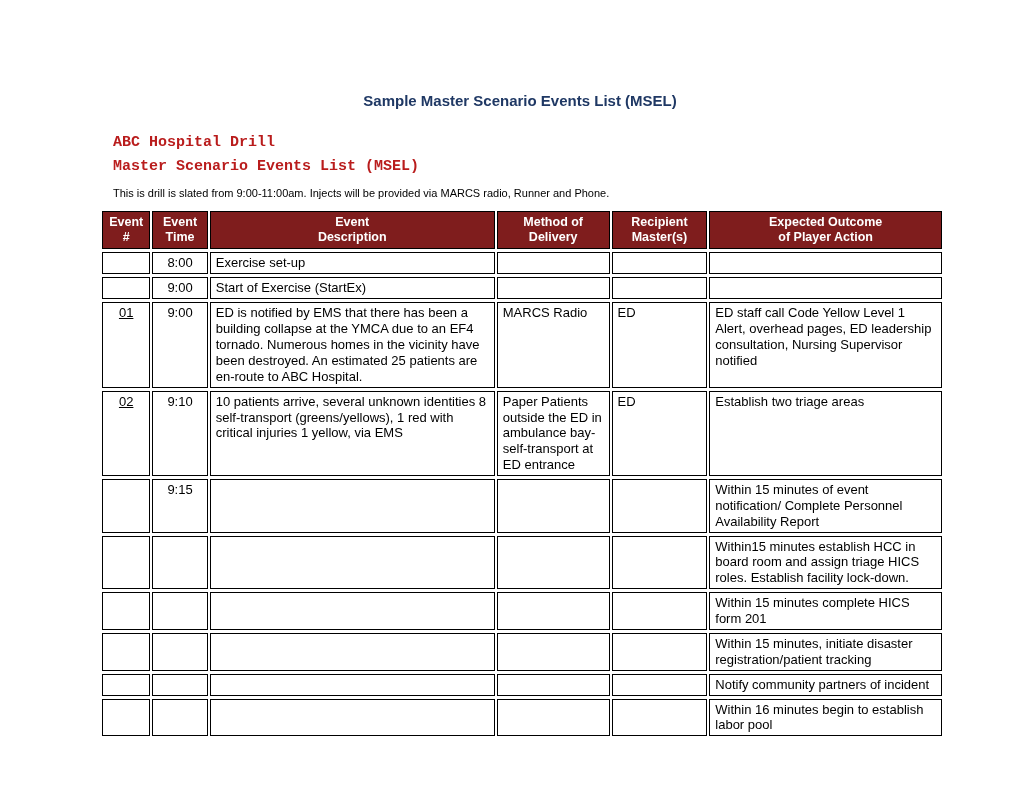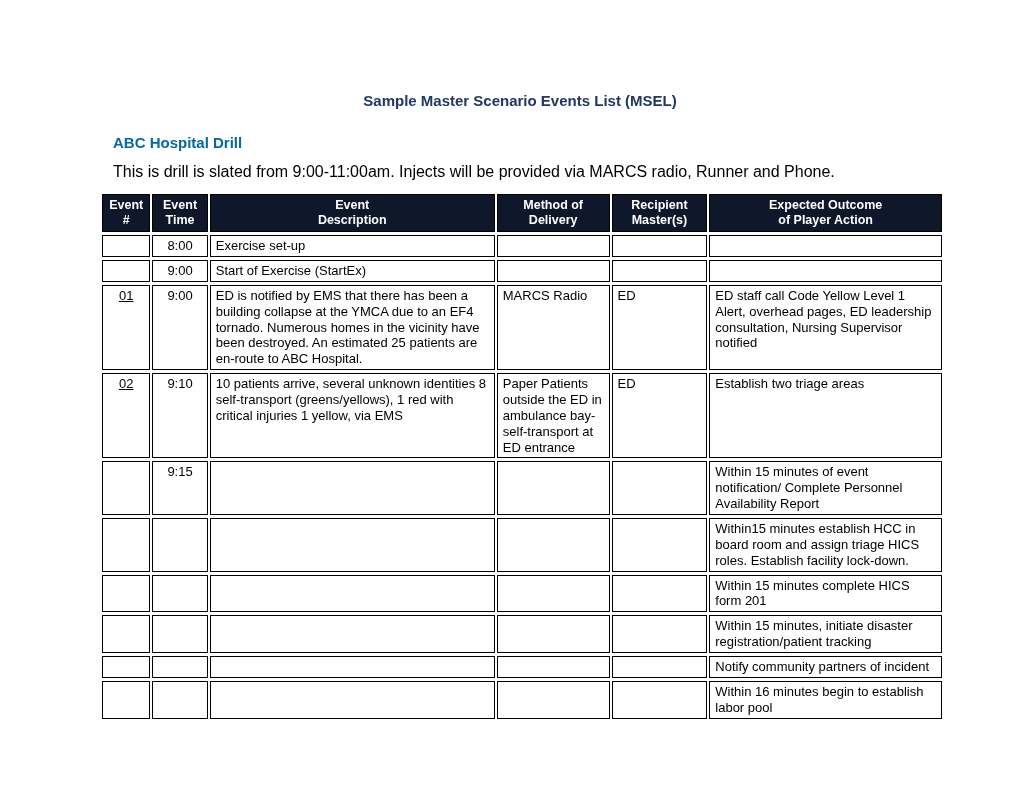--- a/index.html
+++ b/index.html
@@ -18,40 +18,41 @@
     overflow: hidden;
   }
   .doc-title {
     text-align: center;
     color: #1F3864;
     font-size: 15px;
     font-weight: bold;
     margin: 0 0 24px 0;
   }
   .doc-heading {
-    color: #0369a1;
+    color: #b91c1c;
     font-size: 15px;
     font-weight: bold;
     margin: 0 0 4px 13px;
     line-height: 1.35;
+    font-family: Liberation Mono, monospace;
   }
   .doc-intro {
-    font-size: 16px;
+    font-size: 11px;
     margin: 8px 0 8px 13px;
     line-height: 1.35;
   }
   table.msel {
     border-collapse: separate;
     border-spacing: 2px 3px;
     width: 844px;
     table-layout: fixed;
     font-size: 13px;
   }
   table.msel th {
-    background: #0f172a;
+    background: #7f1d1d;
     color: #ffffff;
     font-weight: bold;
     font-size: 12.5px;
     text-align: center;
     vertical-align: middle;
     border: 1px solid #000000;
     padding: 3px 2px;
     line-height: 1.2;
   }
   table.msel td {
@@ -66,20 +67,21 @@
   td.c-time { text-align: center; padding-left: 7px; }
 </style>
 </head>
 <body>
 
 <div class="page">
 
   <h1 class="doc-title">Sample Master Scenario Events List (MSEL)</h1>
 
   <div class="doc-heading">ABC Hospital Drill</div>
+  <div class="doc-heading">Master Scenario Events List (MSEL)</div>
   <div class="doc-intro">This is drill is slated from 9:00-11:00am.  Injects will be provided via MARCS radio, Runner and Phone.</div>
 
   <table class="msel">
     <colgroup>
       <col style="width:48px">
       <col style="width:55px">
       <col style="width:283px">
       <col style="width:112px">
       <col style="width:95px">
       <col style="width:231px">

